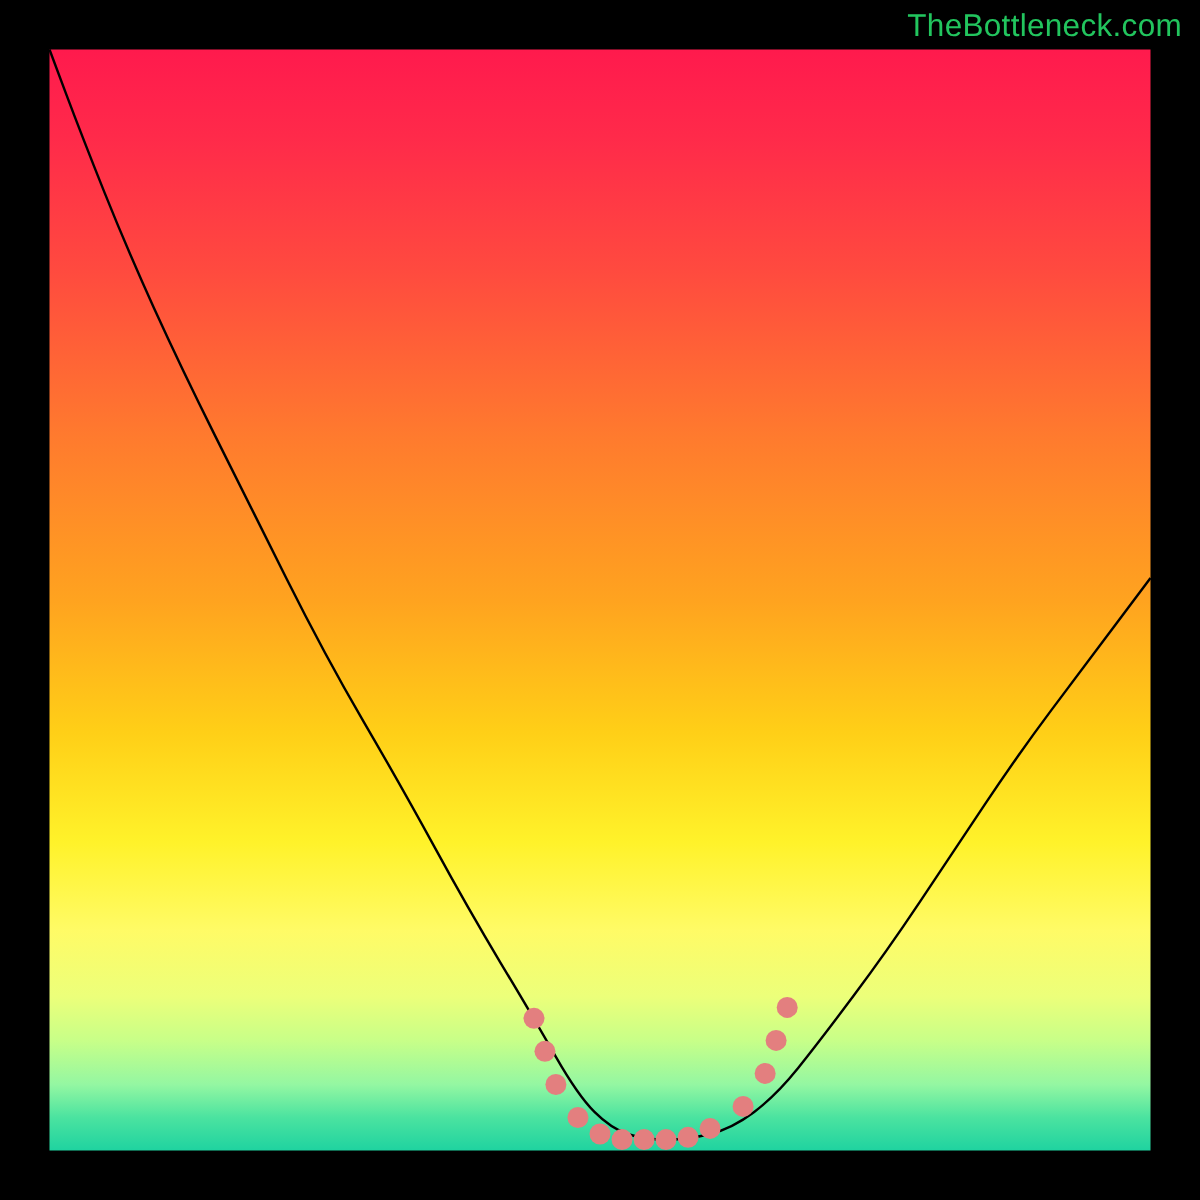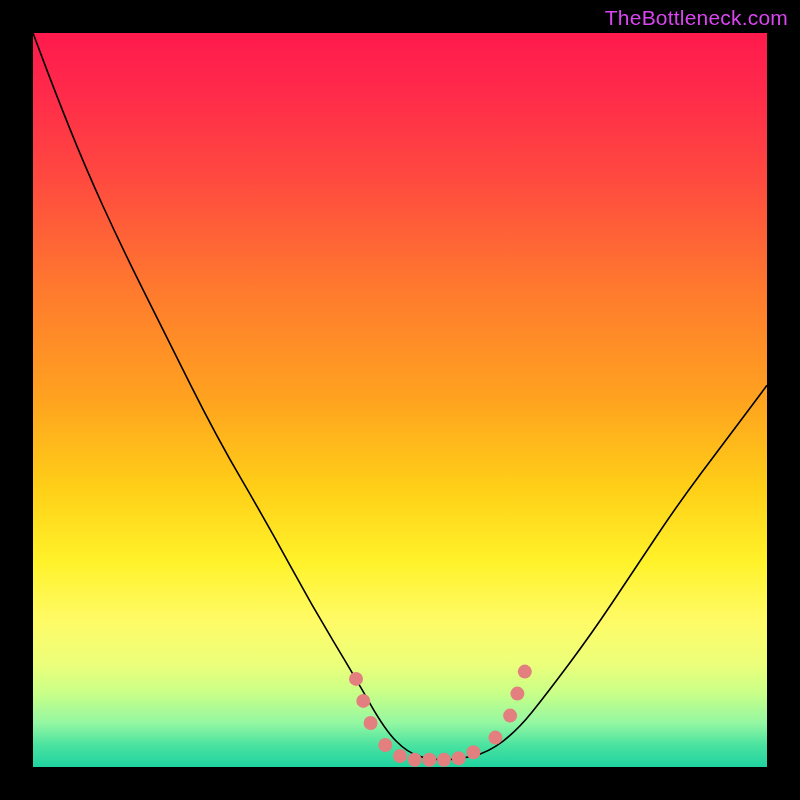--- a/index.html
+++ b/index.html
@@ -45,21 +45,21 @@
     left: 0;
     top: 0;
     width: 734px;
     height: 734px;
     overflow: visible;
   }
   .watermark {
     position: absolute;
     top: 6px;
     right: 12px;
-    color: #d946ef;
+    color: #22c55e;
     font-size: 21px;
     font-weight: 500;
     letter-spacing: 0.2px;
     user-select: none;
   }
 </style>
 </head>
 <body>
 
 <div class="frame">

